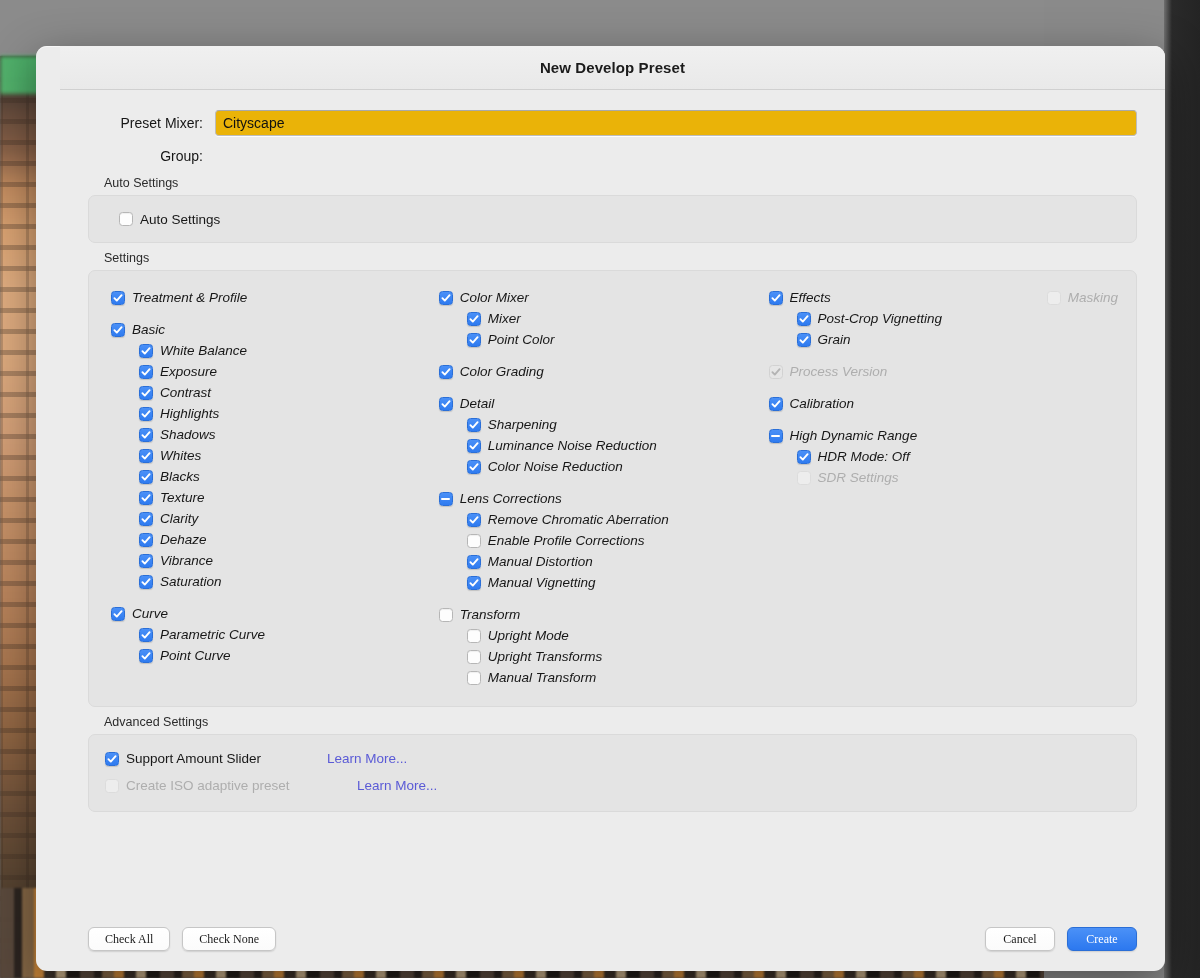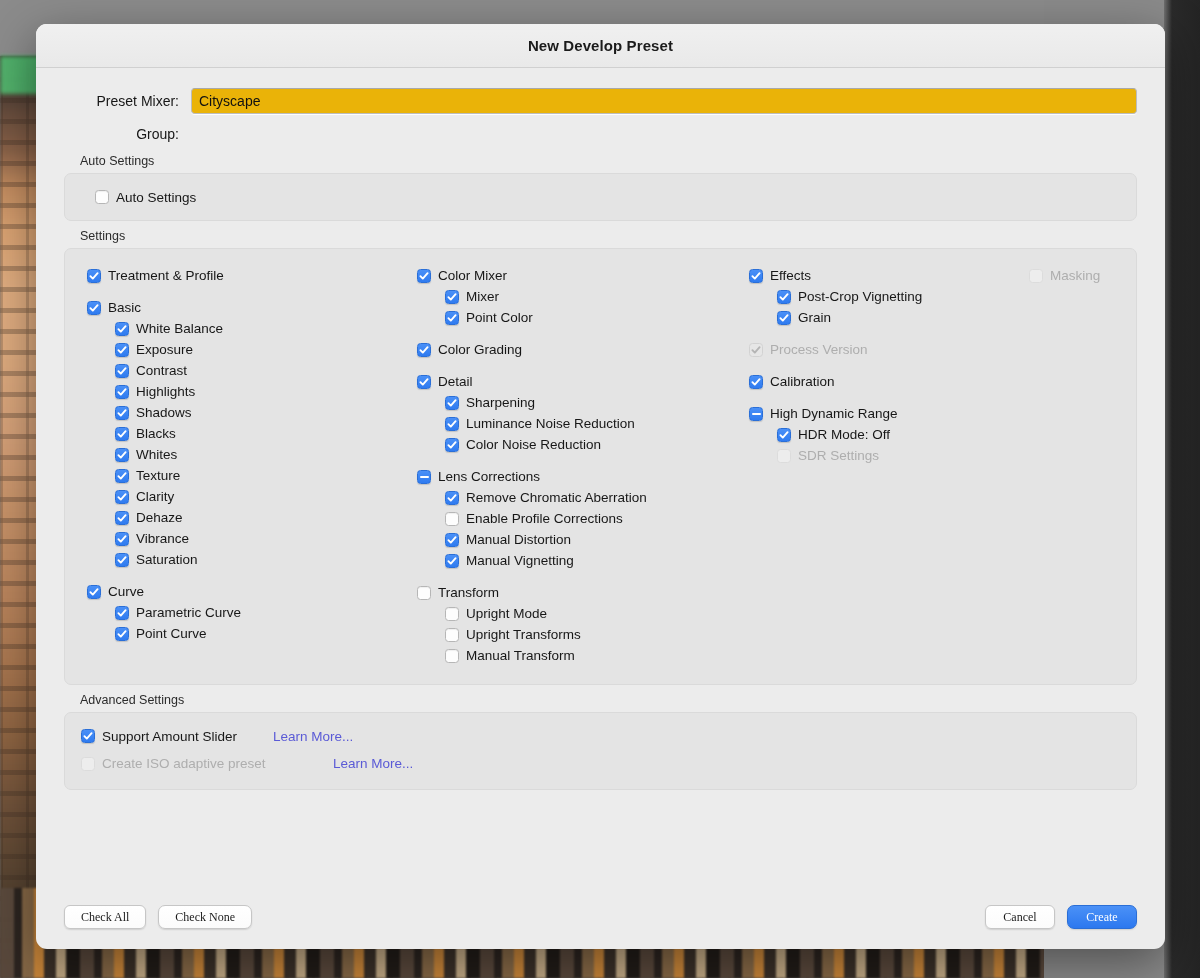--- a/index.html
+++ b/index.html
@@ -57,27 +57,27 @@
     background: linear-gradient(90deg,#6f6f6f 0, #2a2a2a 22%, #242424 100%);
   }
   .bd-right-gray {
     position:absolute; right:36px; top:0; width:120px; height:978px;
     background:#8a8a8a;
   }
 
   
   #dialog {
     position: absolute;
-    left: 36px; top: 24px;
+    left: 36px; top: 46px;
     width: 1129px; height: 925px;
     background: #ececec;
     border-radius: 11px 11px 11px 11px;
     box-shadow: 0 14px 48px rgba(0,0,0,.42), 0 1px 0 rgba(255,255,255,.6) inset;
     overflow: hidden;
-    display: flex; flex-direction: column;
+    display: flex; flex-direction: column; padding-left: 24px;
   }
   .titlebar {
     height: 44px; flex: 0 0 44px;
     background: linear-gradient(180deg,#f0f0f0,#e9e9e9);
     border-bottom: 1px solid #d0d0d0;
     display: flex; align-items: center; justify-content: center;
   }
   .titlebar .title {
     font-size: 15px; font-weight: bold; color: #1b1b1b;
     letter-spacing: .1px;
@@ -115,21 +115,21 @@
   .stepper svg { display:block; }
 
   
   .group-title {
     font-size: 12.5px; color: #2b2b2b; margin: 8px 0 5px 16px;
   }
   .panel {
     background: #e4e4e4; border: 1px solid #dadada; border-radius: 7px;
   }
   #auto-panel { height: 48px; display:flex; align-items:center; padding-left: 30px; }
-  #settings-panel { padding: 16px 18px 18px 22px; }
+  #settings-panel { padding: 16px 18px 18px 22px; font-style: italic; }
   #advanced-panel { padding: 10px 0 12px 16px; }
 
   
   .cb-row { display: flex; align-items: center; height: 21px; }
   .cb-row.sub { padding-left: 28px; }
   .cb {
     width: 14px; height: 14px; border-radius: 3.5px;
     flex: 0 0 14px; margin-right: 7px; position: relative;
     display:flex; align-items:center; justify-content:center;
   }
@@ -181,21 +181,21 @@
   }
   .btn {
     height: 24px; min-width: 70px; padding: 0 16px;
     border-radius: 6px; font-size: 12px; color:#1a1a1a;
     background: linear-gradient(180deg,#ffffff,#fbfbfb);
     border: 1px solid #c6c6c6;
     box-shadow: 0 1px 1.5px rgba(0,0,0,.12);
     display:flex; align-items:center; justify-content:center;
     cursor: pointer; white-space: nowrap; font-family: Liberation Serif, serif;
   }
-  .btn + .btn { margin-left: 12px; border-radius: 7px; }
+  .btn + .btn { margin-left: 12px; }
   .btn.primary {
     background: linear-gradient(180deg,#4b91f7,#2c78ef);
     border-color: #2a6ed6; color: #ffffff;
   }
   .spacer { flex: 1 1 auto; }
 </style>
 </head>
 <body>
 
 <div id="backdrop">
@@ -295,29 +295,29 @@
                 </svg>
               </span>
               <span class="cb-label">Shadows</span>
             </div>
             <div class="cb-row sub">
               <span class="cb on">
                 <svg class="mark" viewBox="0 0 10 10" aria-hidden="true">
                   <path d="M1.4 5.2 L3.8 7.6 L8.6 2.2" fill="none" stroke="#ffffff" stroke-width="1.9" stroke-linecap="round" stroke-linejoin="round"></path>
                 </svg>
               </span>
+              <span class="cb-label">Whites</span>
+            </div>
+            <div class="cb-row sub">
+              <span class="cb on">
+                <svg class="mark" viewBox="0 0 10 10" aria-hidden="true">
+                  <path d="M1.4 5.2 L3.8 7.6 L8.6 2.2" fill="none" stroke="#ffffff" stroke-width="1.9" stroke-linecap="round" stroke-linejoin="round"></path>
+                </svg>
+              </span>
               <span class="cb-label">Blacks</span>
-            </div>
-            <div class="cb-row sub">
-              <span class="cb on">
-                <svg class="mark" viewBox="0 0 10 10" aria-hidden="true">
-                  <path d="M1.4 5.2 L3.8 7.6 L8.6 2.2" fill="none" stroke="#ffffff" stroke-width="1.9" stroke-linecap="round" stroke-linejoin="round"></path>
-                </svg>
-              </span>
-              <span class="cb-label">Whites</span>
             </div>
             <div class="cb-row sub">
               <span class="cb on">
                 <svg class="mark" viewBox="0 0 10 10" aria-hidden="true">
                   <path d="M1.4 5.2 L3.8 7.6 L8.6 2.2" fill="none" stroke="#ffffff" stroke-width="1.9" stroke-linecap="round" stroke-linejoin="round"></path>
                 </svg>
               </span>
               <span class="cb-label">Texture</span>
             </div>
             <div class="cb-row sub">
@@ -566,21 +566,21 @@
               <span class="cb dis-off"></span>
               <span class="cb-label disabled">Masking</span>
             </div>
           </div>
       </div>
     </div>
 
     <div class="group-title">Advanced Settings</div>
     <div class="panel" id="advanced-panel">
         <div class="adv-row">
-          <span style="display: flex; width: 192px;">
+          <span style="display: flex; align-items: center; width: 222px;">
             <span class="cb on">
               <svg class="mark" viewBox="0 0 10 10" aria-hidden="true">
                 <path d="M1.4 5.2 L3.8 7.6 L8.6 2.2" fill="none" stroke="#ffffff" stroke-width="1.9" stroke-linecap="round" stroke-linejoin="round"></path>
               </svg>
             </span>
             <span class="cb-label">Support Amount Slider</span>
           </span>
           <span class="link">Learn More...</span>
         </div>
         <div class="adv-row">

